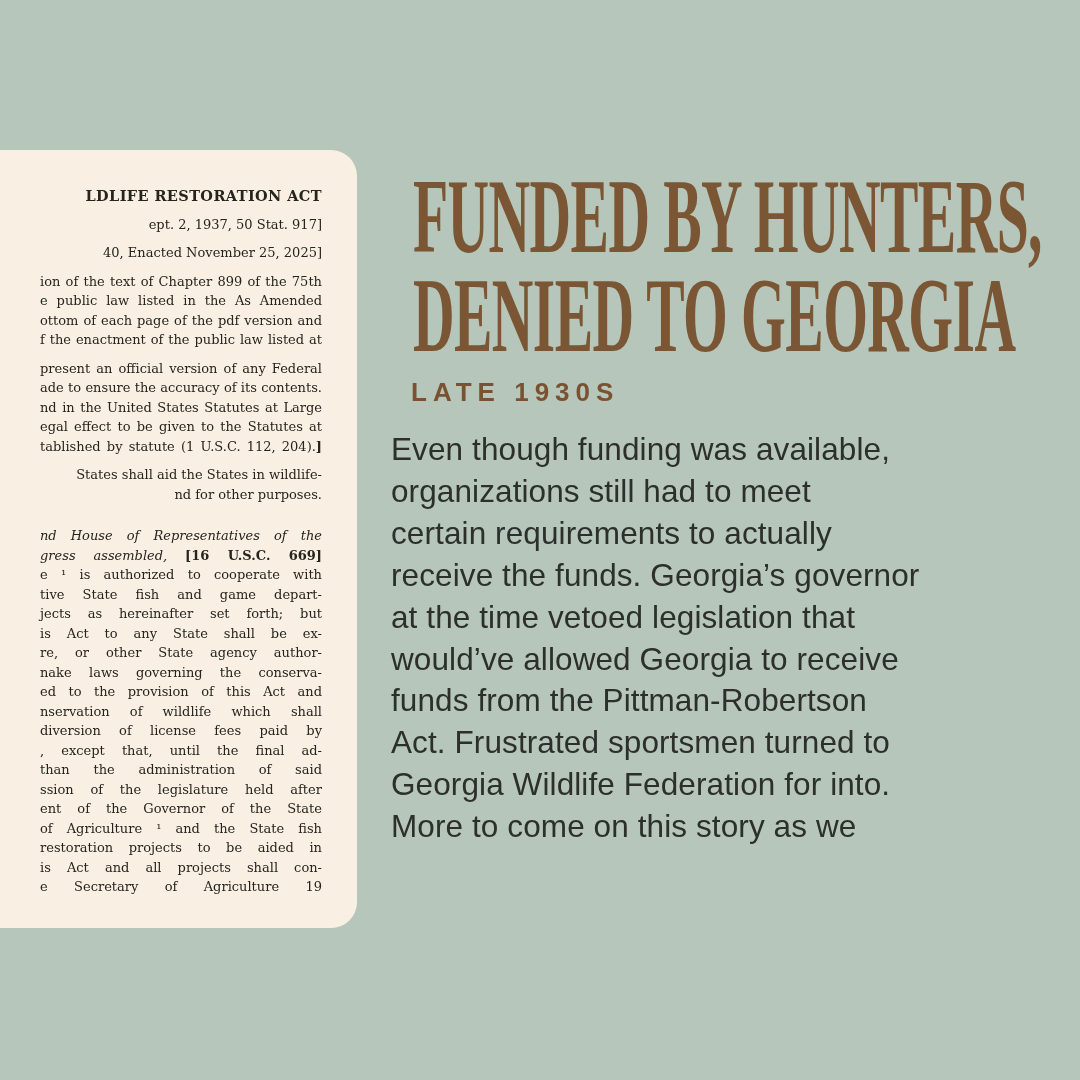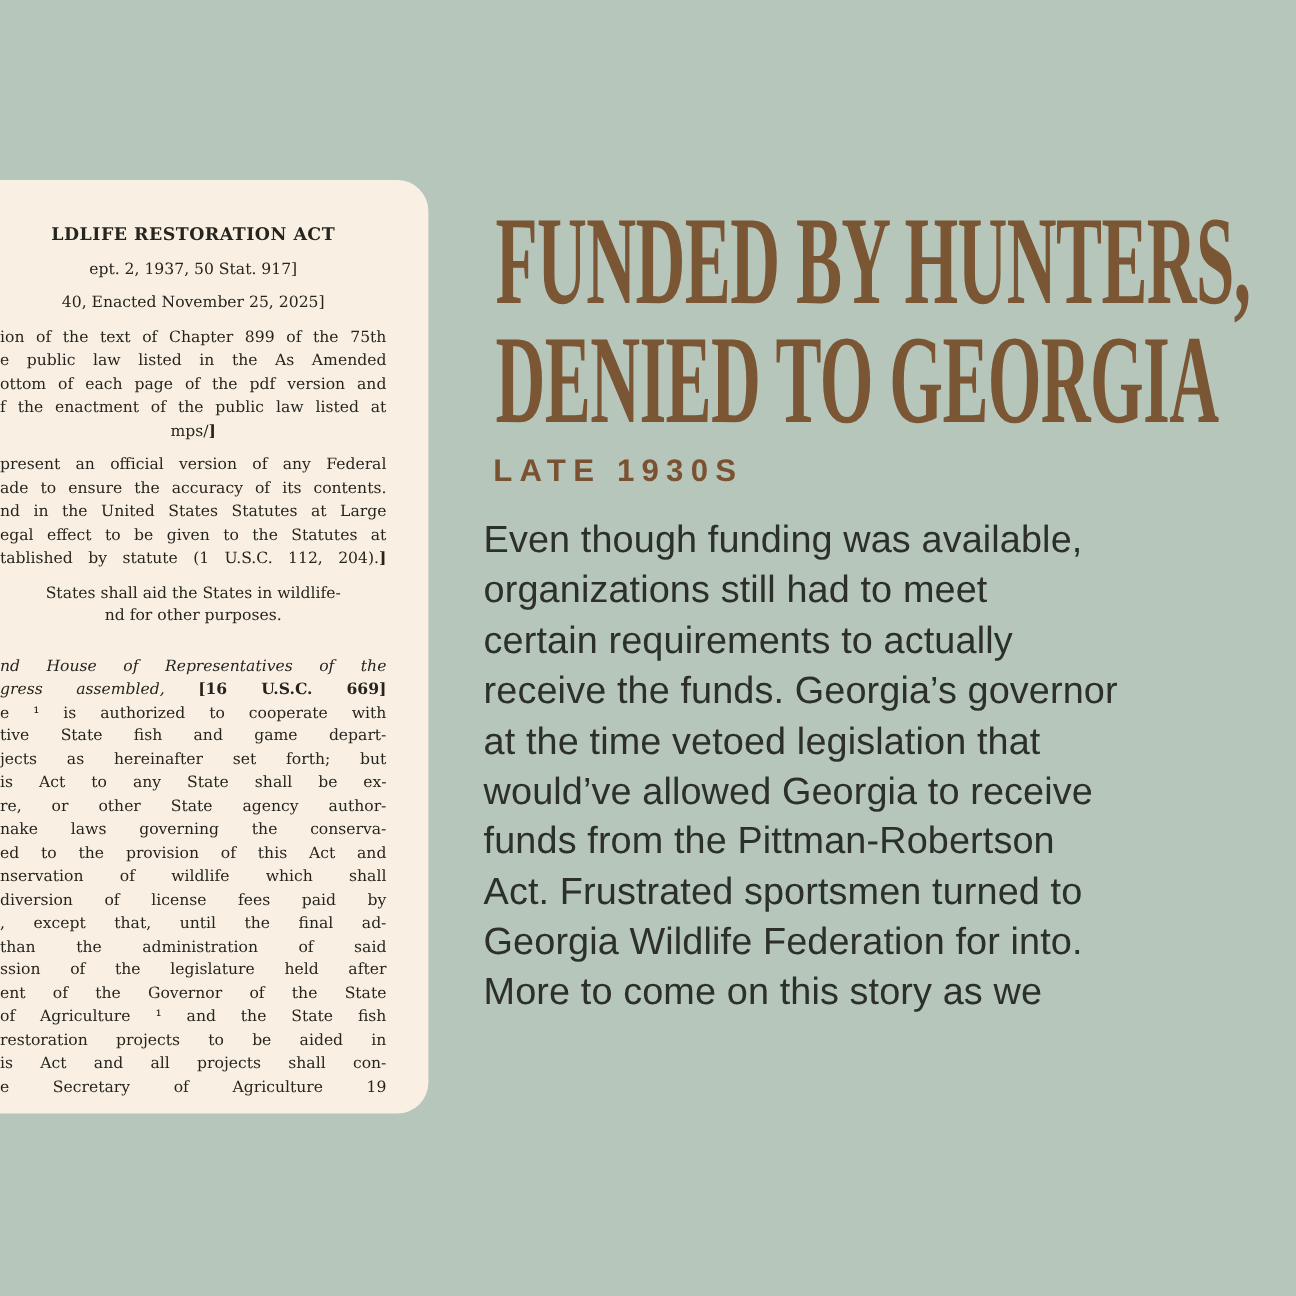--- a/index.html
+++ b/index.html
@@ -23,22 +23,22 @@
   .doc-text {
     position: absolute;
     left: 80px; top: 36px;
     width: 322px;
     font-family: "DejaVu Serif", serif;
     font-size: 13px;
     line-height: 19.5px;
     color: #26241e;
   }
   .doc-line { min-height: 19.5px; }
-  .doc-line.j { text-align: justify; text-align-last: justify; }
-  .doc-line.l { text-align: center; white-space: nowrap; }
+  .doc-line.j { text-align: justify; text-align-last: justify; margin-left: 40px; }
+  .doc-line.l { text-align: right; white-space: nowrap; }
   .doc-line .b, .doc-line.b { font-weight: bold; }
   .doc-line .i, .doc-line.i { font-style: italic; }
   .doc-line.header { font-size: 14.5px; letter-spacing: 0.4px; }
   .doc-gap-sm { height: 9px; }
   .doc-gap-lg { height: 22px; }
 
   
   .headline {
     position: absolute;
     left: 413px; top: 166px;
@@ -58,21 +58,21 @@
     position: absolute;
     left: 411px; top: 377px;
     color: #7a5231;
     font-size: 26px;
     font-weight: bold;
     letter-spacing: 6px;
     white-space: nowrap;
   }
   .body-text {
     position: absolute;
-    left: 403px; top: 429px;
+    left: 391px; top: 429px;
     color: #2c2f2a;
     font-size: 31.5px;
     line-height: 41.9px;
     letter-spacing: 0.1px;
   }
   .body-line { white-space: nowrap; }
 </style>
 </head>
 <body>
 
@@ -81,21 +81,20 @@
       <div class="doc-line l b header">LDLIFE RESTORATION ACT</div>
       <div class="doc-gap-sm"></div>
       <div class="doc-line l">ept. 2, 1937, 50 Stat. 917]</div>
       <div class="doc-gap-sm"></div>
       <div class="doc-line l">40, Enacted November 25, 2025]</div>
       <div class="doc-gap-sm"></div>
       <div class="doc-line j">ion of the text of Chapter 899 of the 75th</div>
       <div class="doc-line j">e public law listed in the As Amended</div>
       <div class="doc-line j">ottom of each page of the pdf version and</div>
       <div class="doc-line j">f the enactment of the public law listed at</div>
-      <div class="doc-line l"><span class="">mps/</span><span class="b ">]</span></div>
       <div class="doc-gap-sm"></div>
       <div class="doc-line j">present an official version of any Federal</div>
       <div class="doc-line j">ade to ensure the accuracy of its contents.</div>
       <div class="doc-line j">nd in the United States Statutes at Large</div>
       <div class="doc-line j">egal effect to be given to the Statutes at</div>
       <div class="doc-line j"><span class="">tablished by statute (1 U.S.C. 112, 204).</span><span class="b ">]</span></div>
       <div class="doc-gap-sm"></div>
       <div class="doc-line l">States shall aid the States in wildlife-</div>
       <div class="doc-line l">nd for other purposes.</div>
       <div class="doc-gap-lg"></div>

